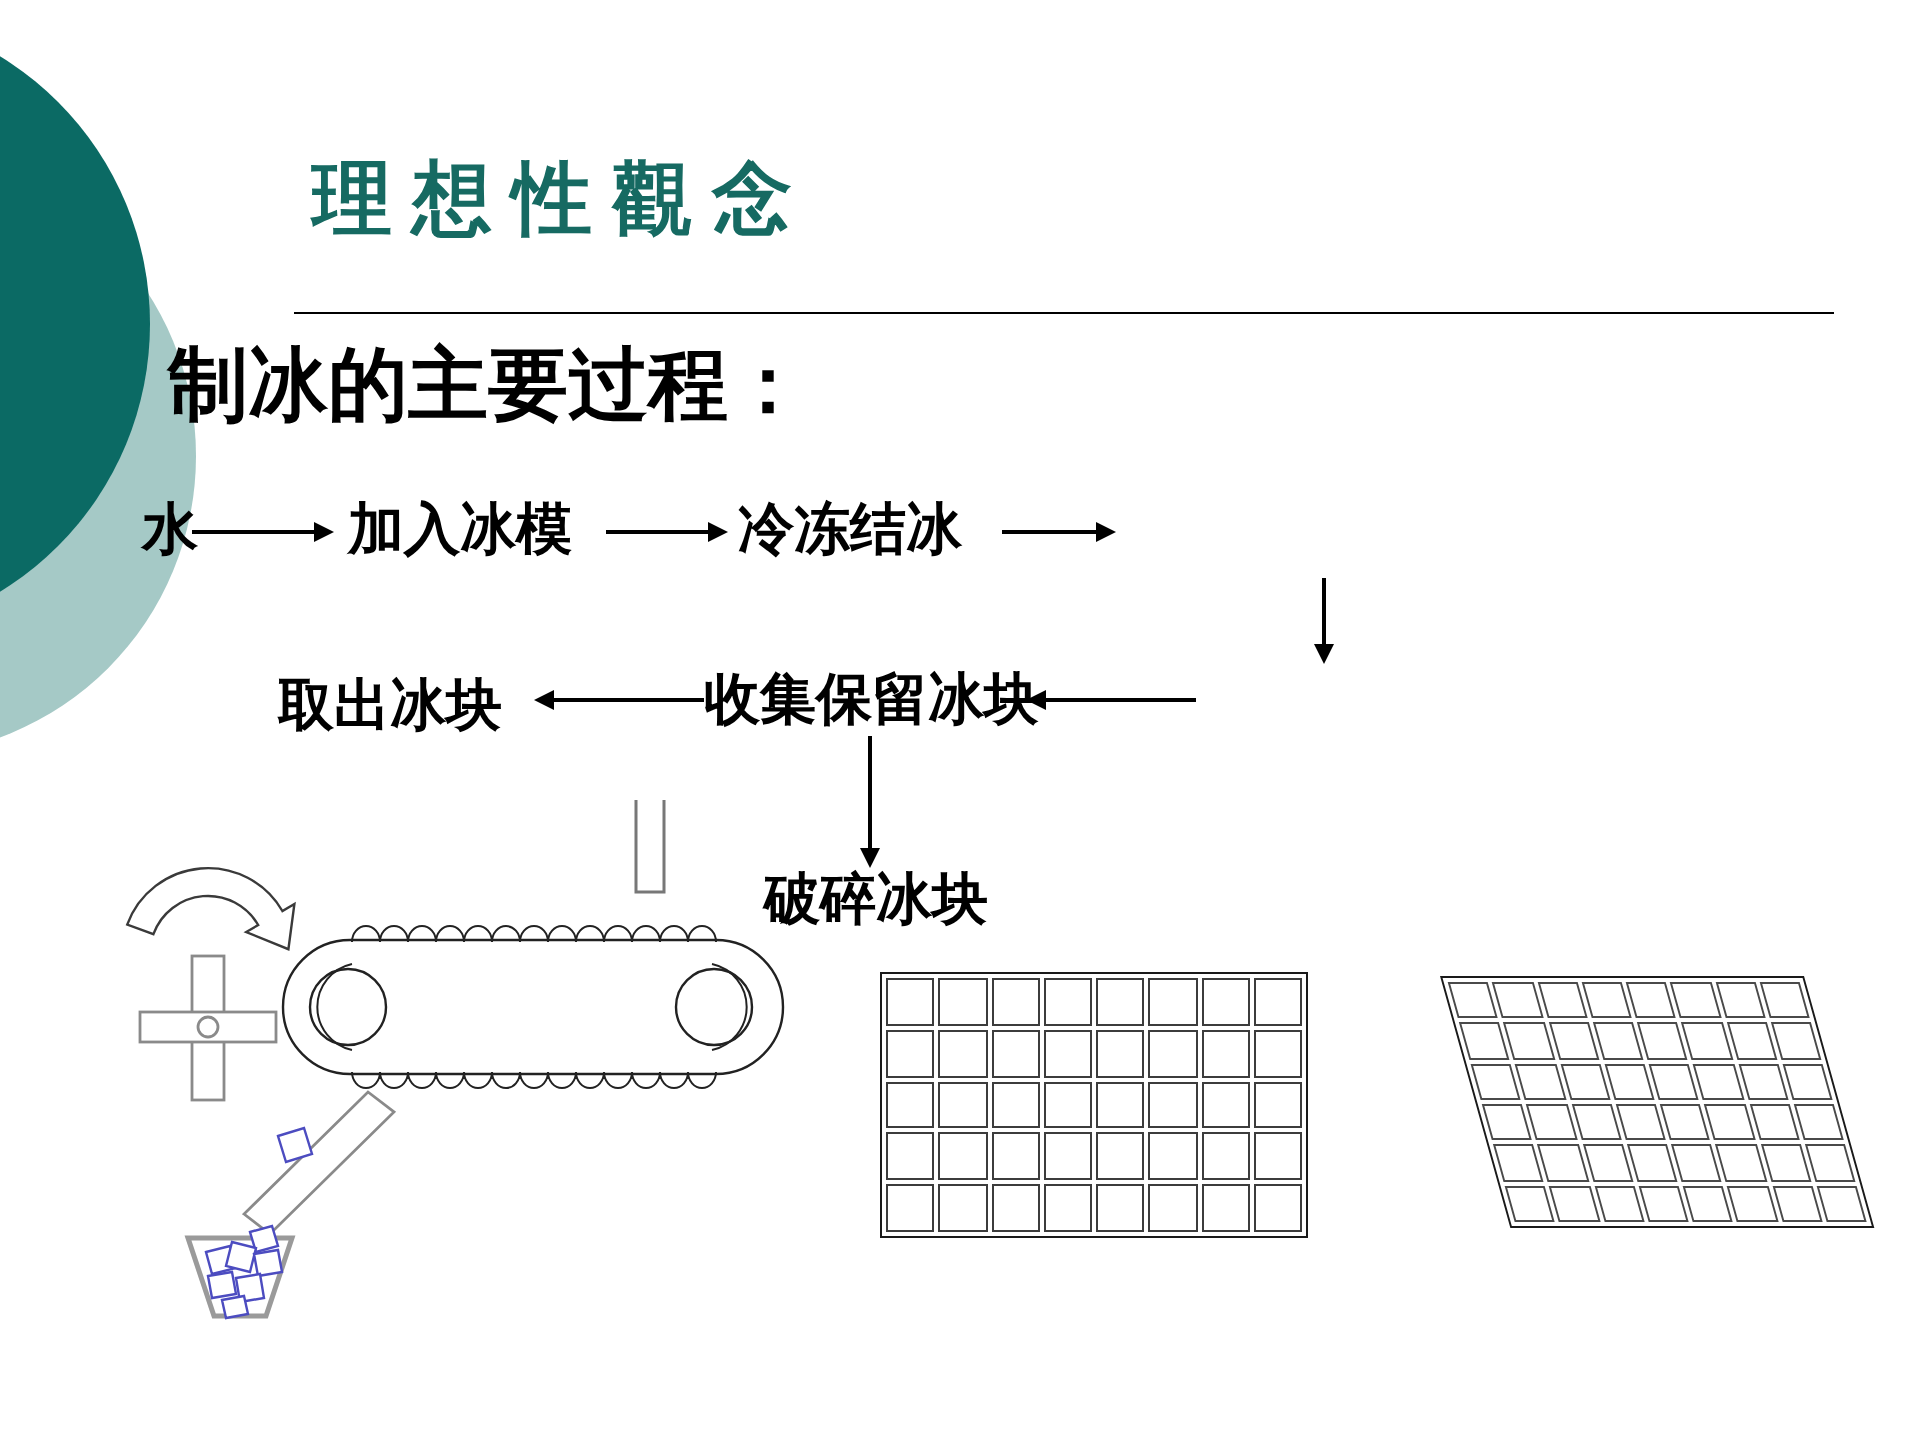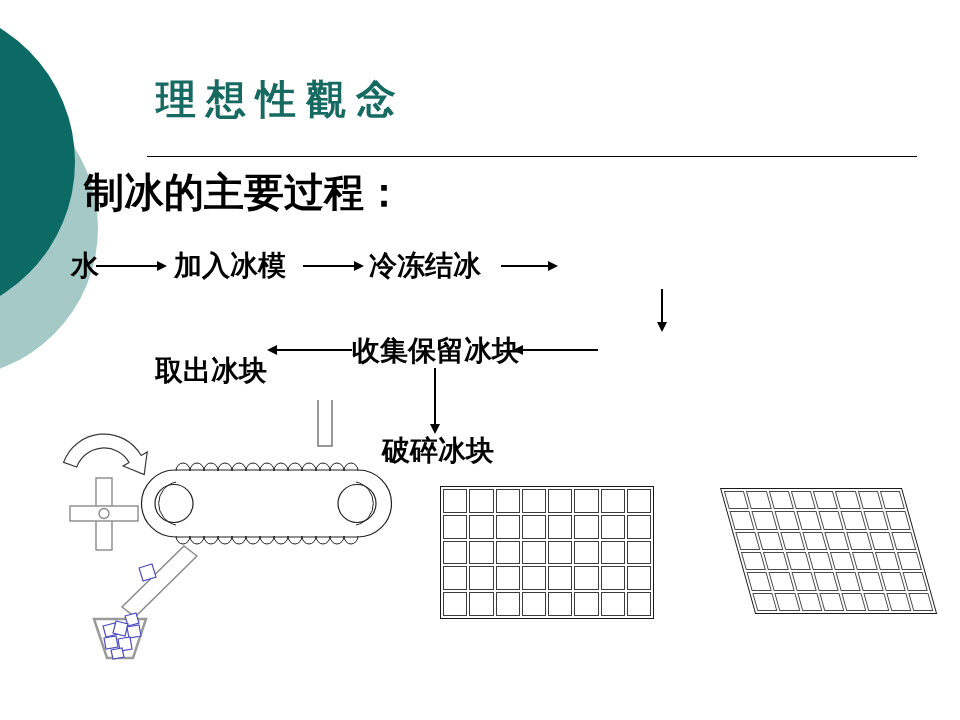--- a/index.html
+++ b/index.html
@@ -62,21 +62,21 @@
   <div class="circle circle-dark"></div>
 
   <div class="title">理想性觀念</div>
   <div class="title-rule"></div>
   <div class="heading">制冰的主要过程：</div>
 
   <div class="fnode" style="left:71px;top:250px;">水</div>
   <div class="fnode" style="left:174px;top:250px;">加入冰模</div>
   <div class="fnode" style="left:369px;top:250px;">冷冻结冰</div>
 
-  <div class="fnode" style="left:139px;top:355px;margin-left:16px;">取出冰块</div>
+  <div class="fnode" style="left:139px;top:338px;">取出冰块</div>
   <div class="fnode" style="left:352px;top:335px;">收集保留冰块</div>
 
   <div class="fnode" style="left:382px;top:435px;">破碎冰块</div>
 
   <div class="arrow arrow-r" style="left:96px;top:265px;width:62px;"></div>
   <div class="arrow arrow-r" style="left:303px;top:265px;width:52px;"></div>
   <div class="arrow arrow-r" style="left:501px;top:265px;width:48px;"></div>
   <div class="arrow arrow-d" style="left:661px;top:289px;height:34px;"></div>
   <div class="arrow arrow-l" style="left:276px;top:349px;width:76px;"></div>
   <div class="arrow arrow-l" style="left:522px;top:349px;width:76px;"></div>

